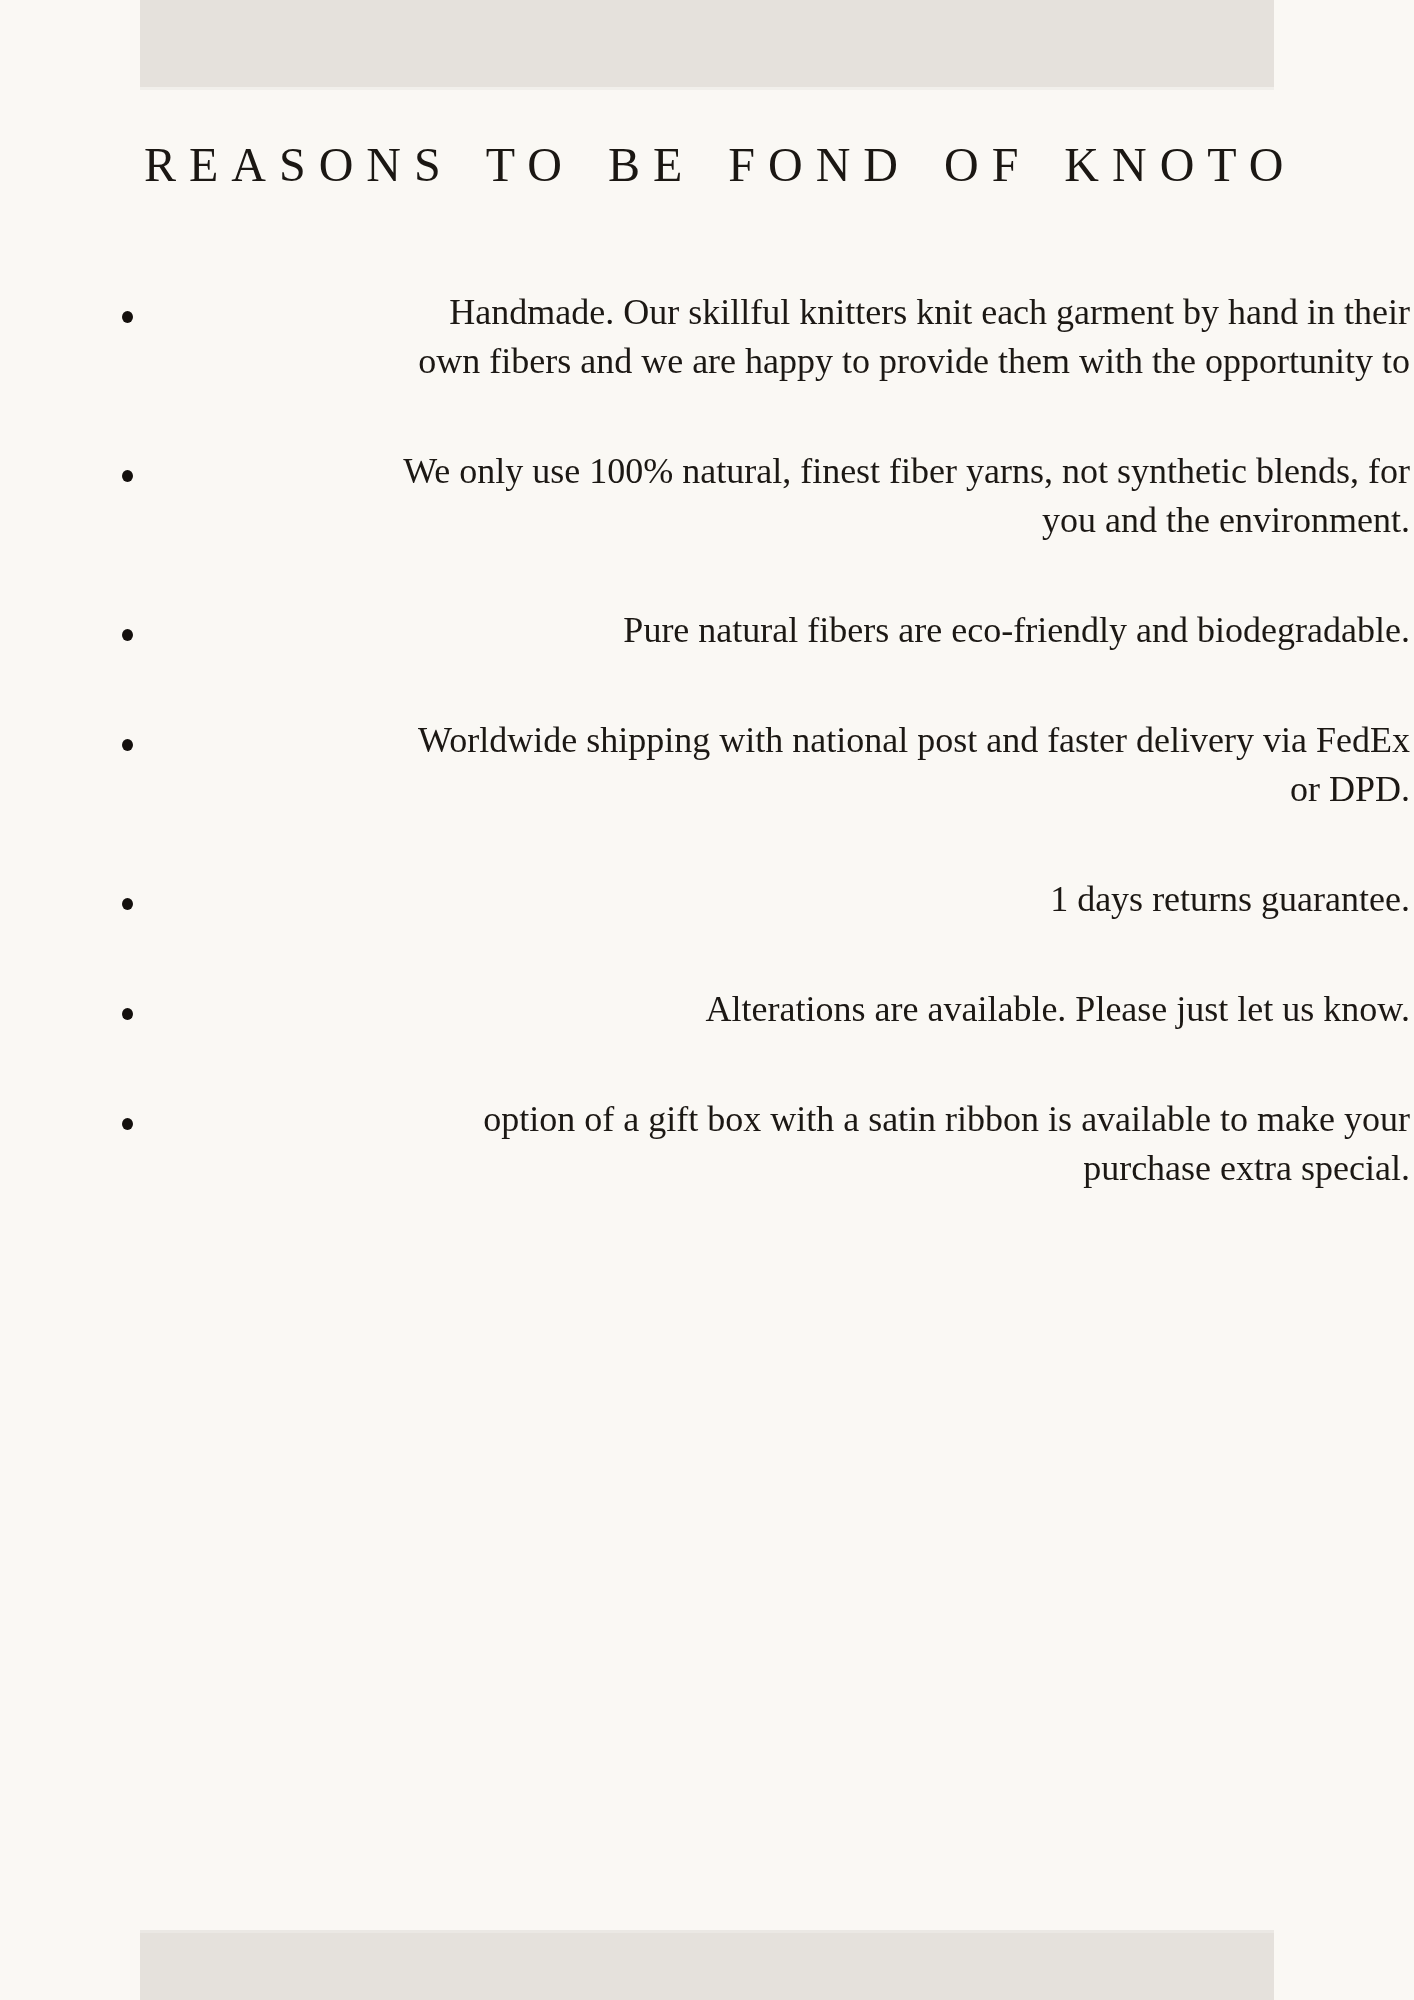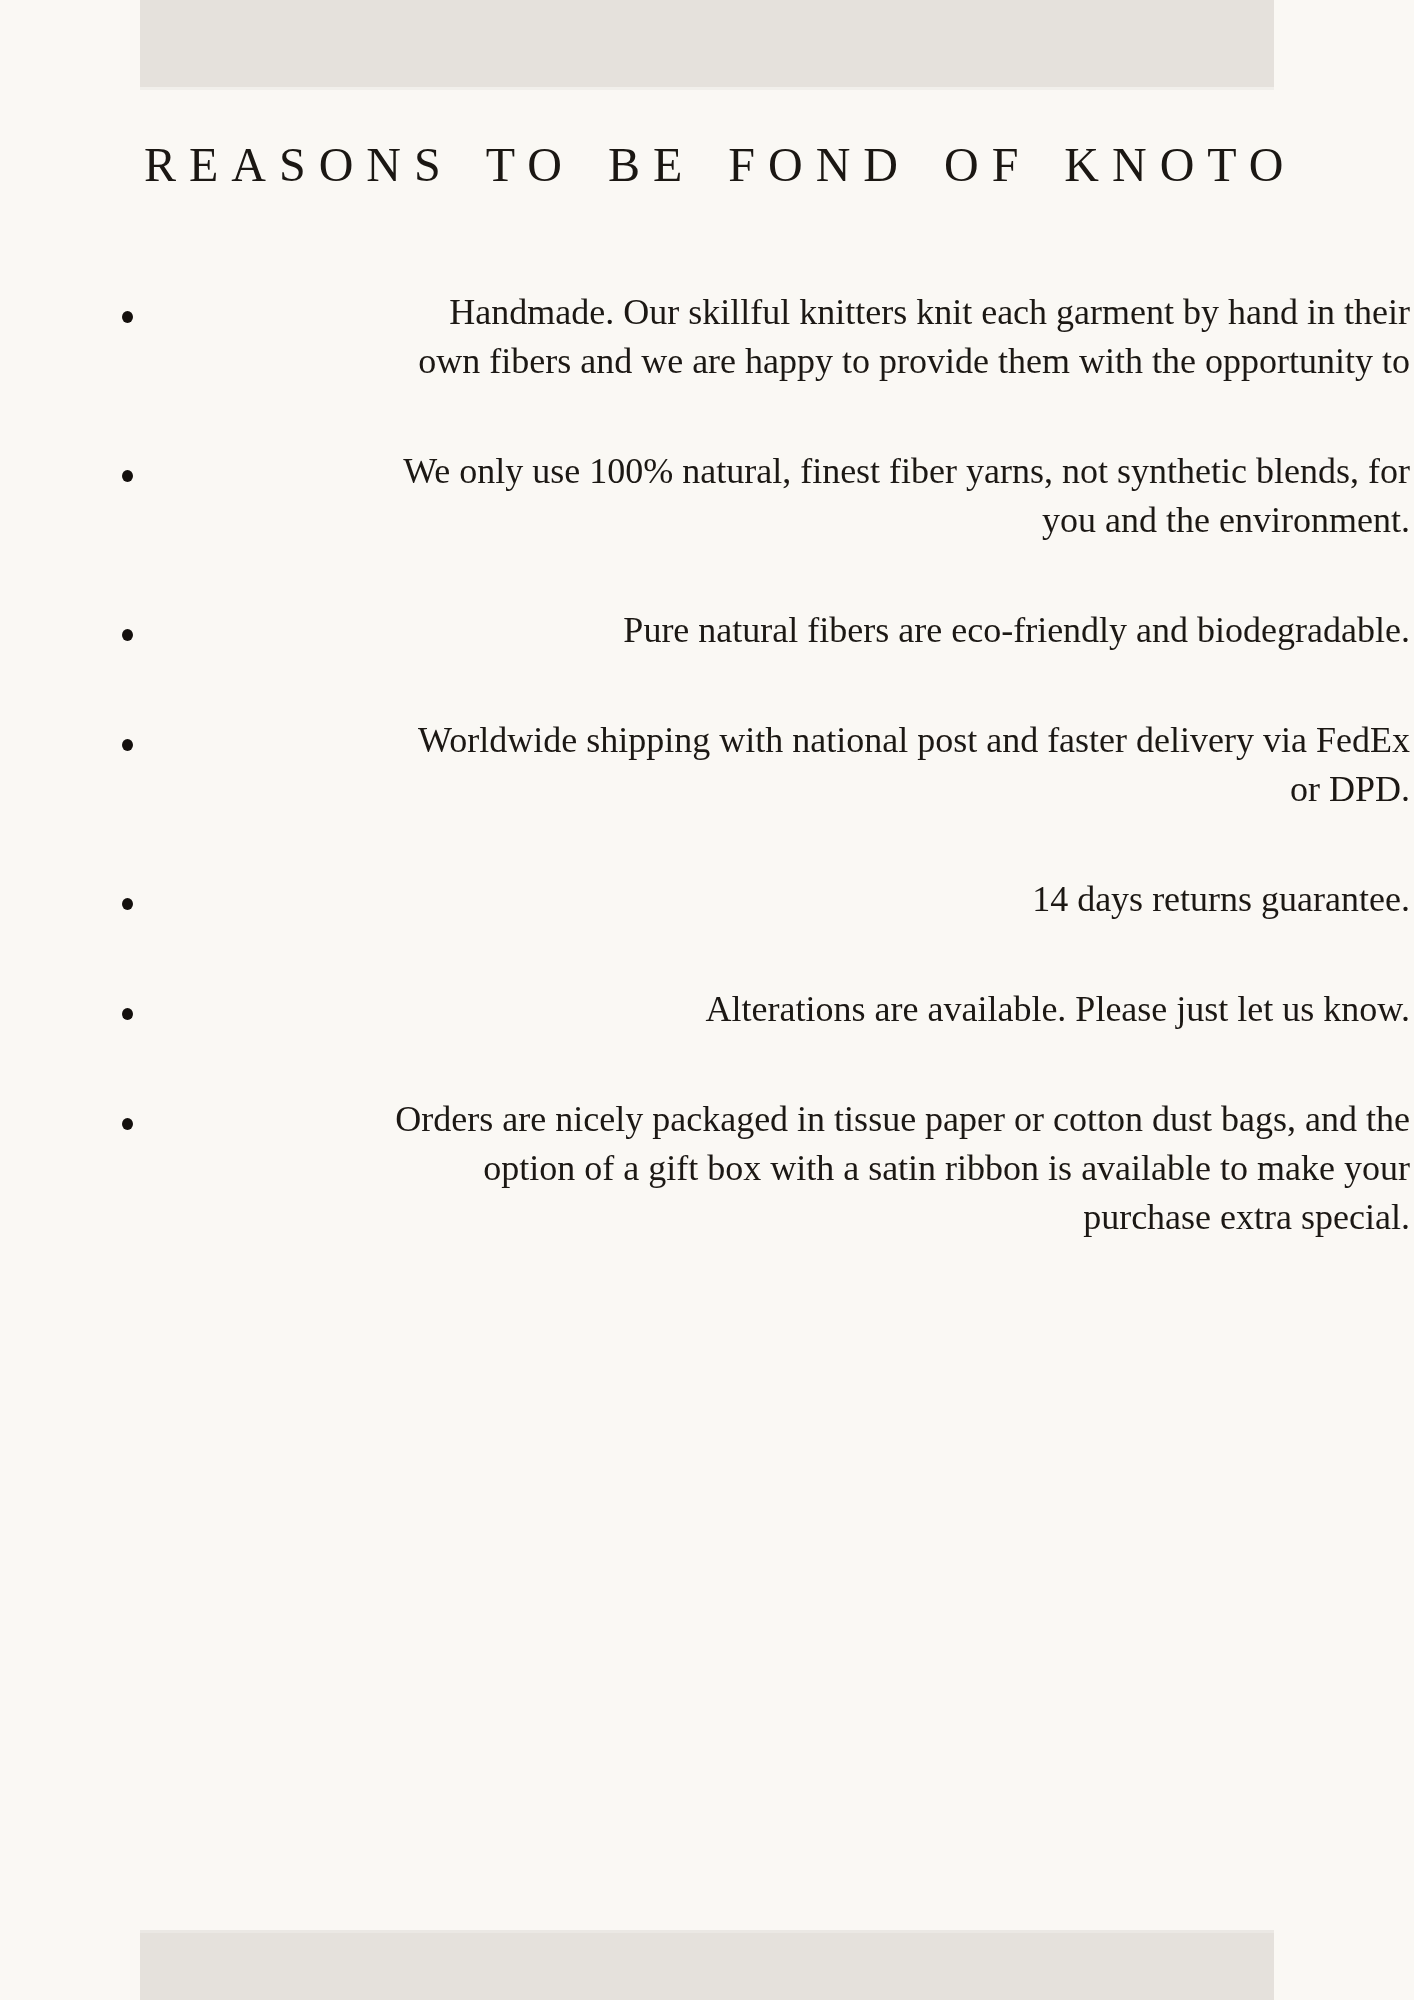--- a/index.html
+++ b/index.html
@@ -85,25 +85,24 @@
       <div class="line">you and the environment.</div>
     </li>
     <li>
       <div class="line">Pure natural fibers are eco-friendly and biodegradable.</div>
     </li>
     <li>
       <div class="line">Worldwide shipping with national post and faster delivery via FedEx</div>
       <div class="line">or DPD.</div>
     </li>
     <li>
-      <div class="line">14 days returns guarantee.</div>
+      <div class="line">1 days returns guarantee.</div>
     </li>
     <li>
       <div class="line">Alterations are available. Please just let us know.</div>
     </li>
     <li>
-      <div class="line">Orders are nicely packaged in tissue paper or cotton dust bags, and the</div>
       <div class="line">option of a gift box with a satin ribbon is available to make your</div>
       <div class="line">purchase extra special.</div>
     </li>
   </ul>
 
 <div class="band band-bottom"></div>
 
 </body></html>

